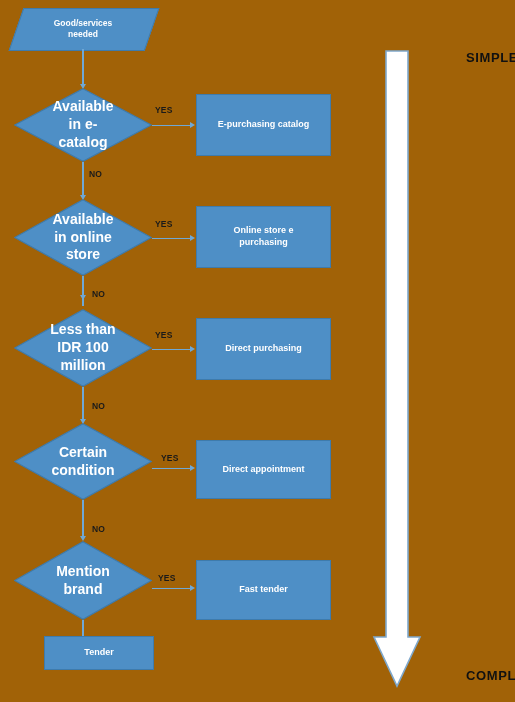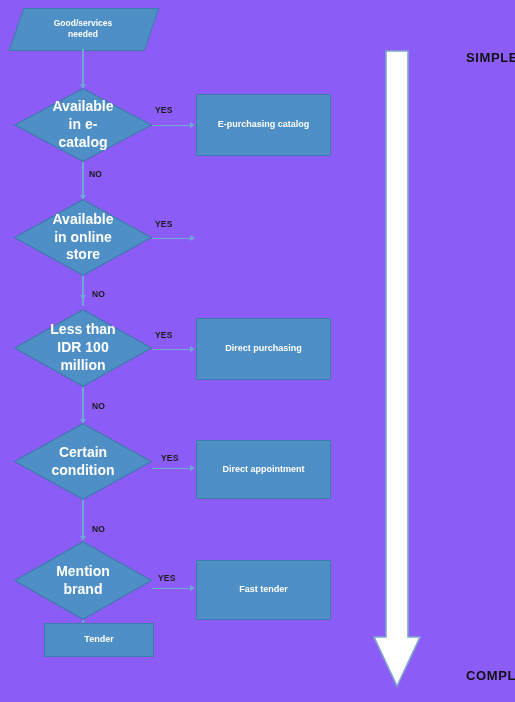--- a/index.html
+++ b/index.html
@@ -7,21 +7,21 @@
     padding: 0;
     background: #ffffff;
   }
   body {
     font-family: "Liberation Sans", sans-serif;
   }
   #canvas {
     position: relative;
     width: 515px;
     height: 702px;
-    background: #8b5cf6;
+    background: #a16207;
     overflow: hidden;
   }
 
   
   .shape-text {
     position: absolute;
     left: 0;
     top: 0;
     width: 100%;
     height: 100%;
@@ -174,20 +174,24 @@
   </div>
 
   <div class="conn-h" style="left:152px; top:237.5px; width:39px;"></div>
   <div class="arrowhead-right" style="left:190px; top:234.5px;"></div>
   <div class="edge-label" style="left:155px; top:219px;">YES</div>
 
   <div class="conn-v" style="left:82.3px; top:276px; width:1.4px; height:30px;"></div>
   <div class="arrowhead-down" style="left:79.5px; top:295px;"></div>
   <div class="edge-label" style="left:92px; top:289px;">NO</div>
 
+  <div class="rect" style="left:196px; top:206px; width:135px; height:62px;">
+    <div class="shape-text">Online store e
+purchasing</div>
+  </div>
 
   <div class="diamond" style="left:14px; top:309px; width:138px; height:78px;">
     <svg viewBox="0 0 138 78" preserveAspectRatio="none">
       <polygon points="69,0.7 137.3,39 69,77.3 0.7,39" fill="#4E8FC6" stroke="#3E7BAC" stroke-width="1.2"></polygon>
     </svg>
     <div class="shape-text">Less than
 IDR 100
 million</div>
   </div>
 
@@ -236,21 +240,21 @@
   <div class="edge-label" style="left:158px; top:573px;">YES</div>
 
   <div class="conn-v" style="left:82.3px; top:620px; width:1.4px; height:33px;"></div>
   <div class="arrowhead-down" style="left:79.5px; top:652px;"></div>
   <div class="edge-label" style="left:92px; top:638px;">NO</div>
 
   <div class="rect" style="left:196px; top:560px; width:135px; height:60px;">
     <div class="shape-text">Fast tender</div>
   </div>
 
-  <div class="rect" style="left:44px; top:623px; width:110px; height:34px;">
+  <div class="rect" style="left:44px; top:636px; width:110px; height:34px;">
     <div class="shape-text" style="font-size:9px;">Tender</div>
   </div>
 
   <div class="scale-arrow" style="left:372px; top:50px; width:50px; height:642px;">
     <svg width="50" height="642" viewBox="0 0 50 642" preserveAspectRatio="none">
       <polygon points="14,1 36,1 36,587 48,587 25,636 2,587 14,587" fill="#FFFFFF" stroke="#7FA8CC" stroke-width="1.6" stroke-linejoin="miter"></polygon>
     </svg>
   </div>
 
   <div class="scale-label" style="left:438px; top:50px;">SIMPLE</div>

